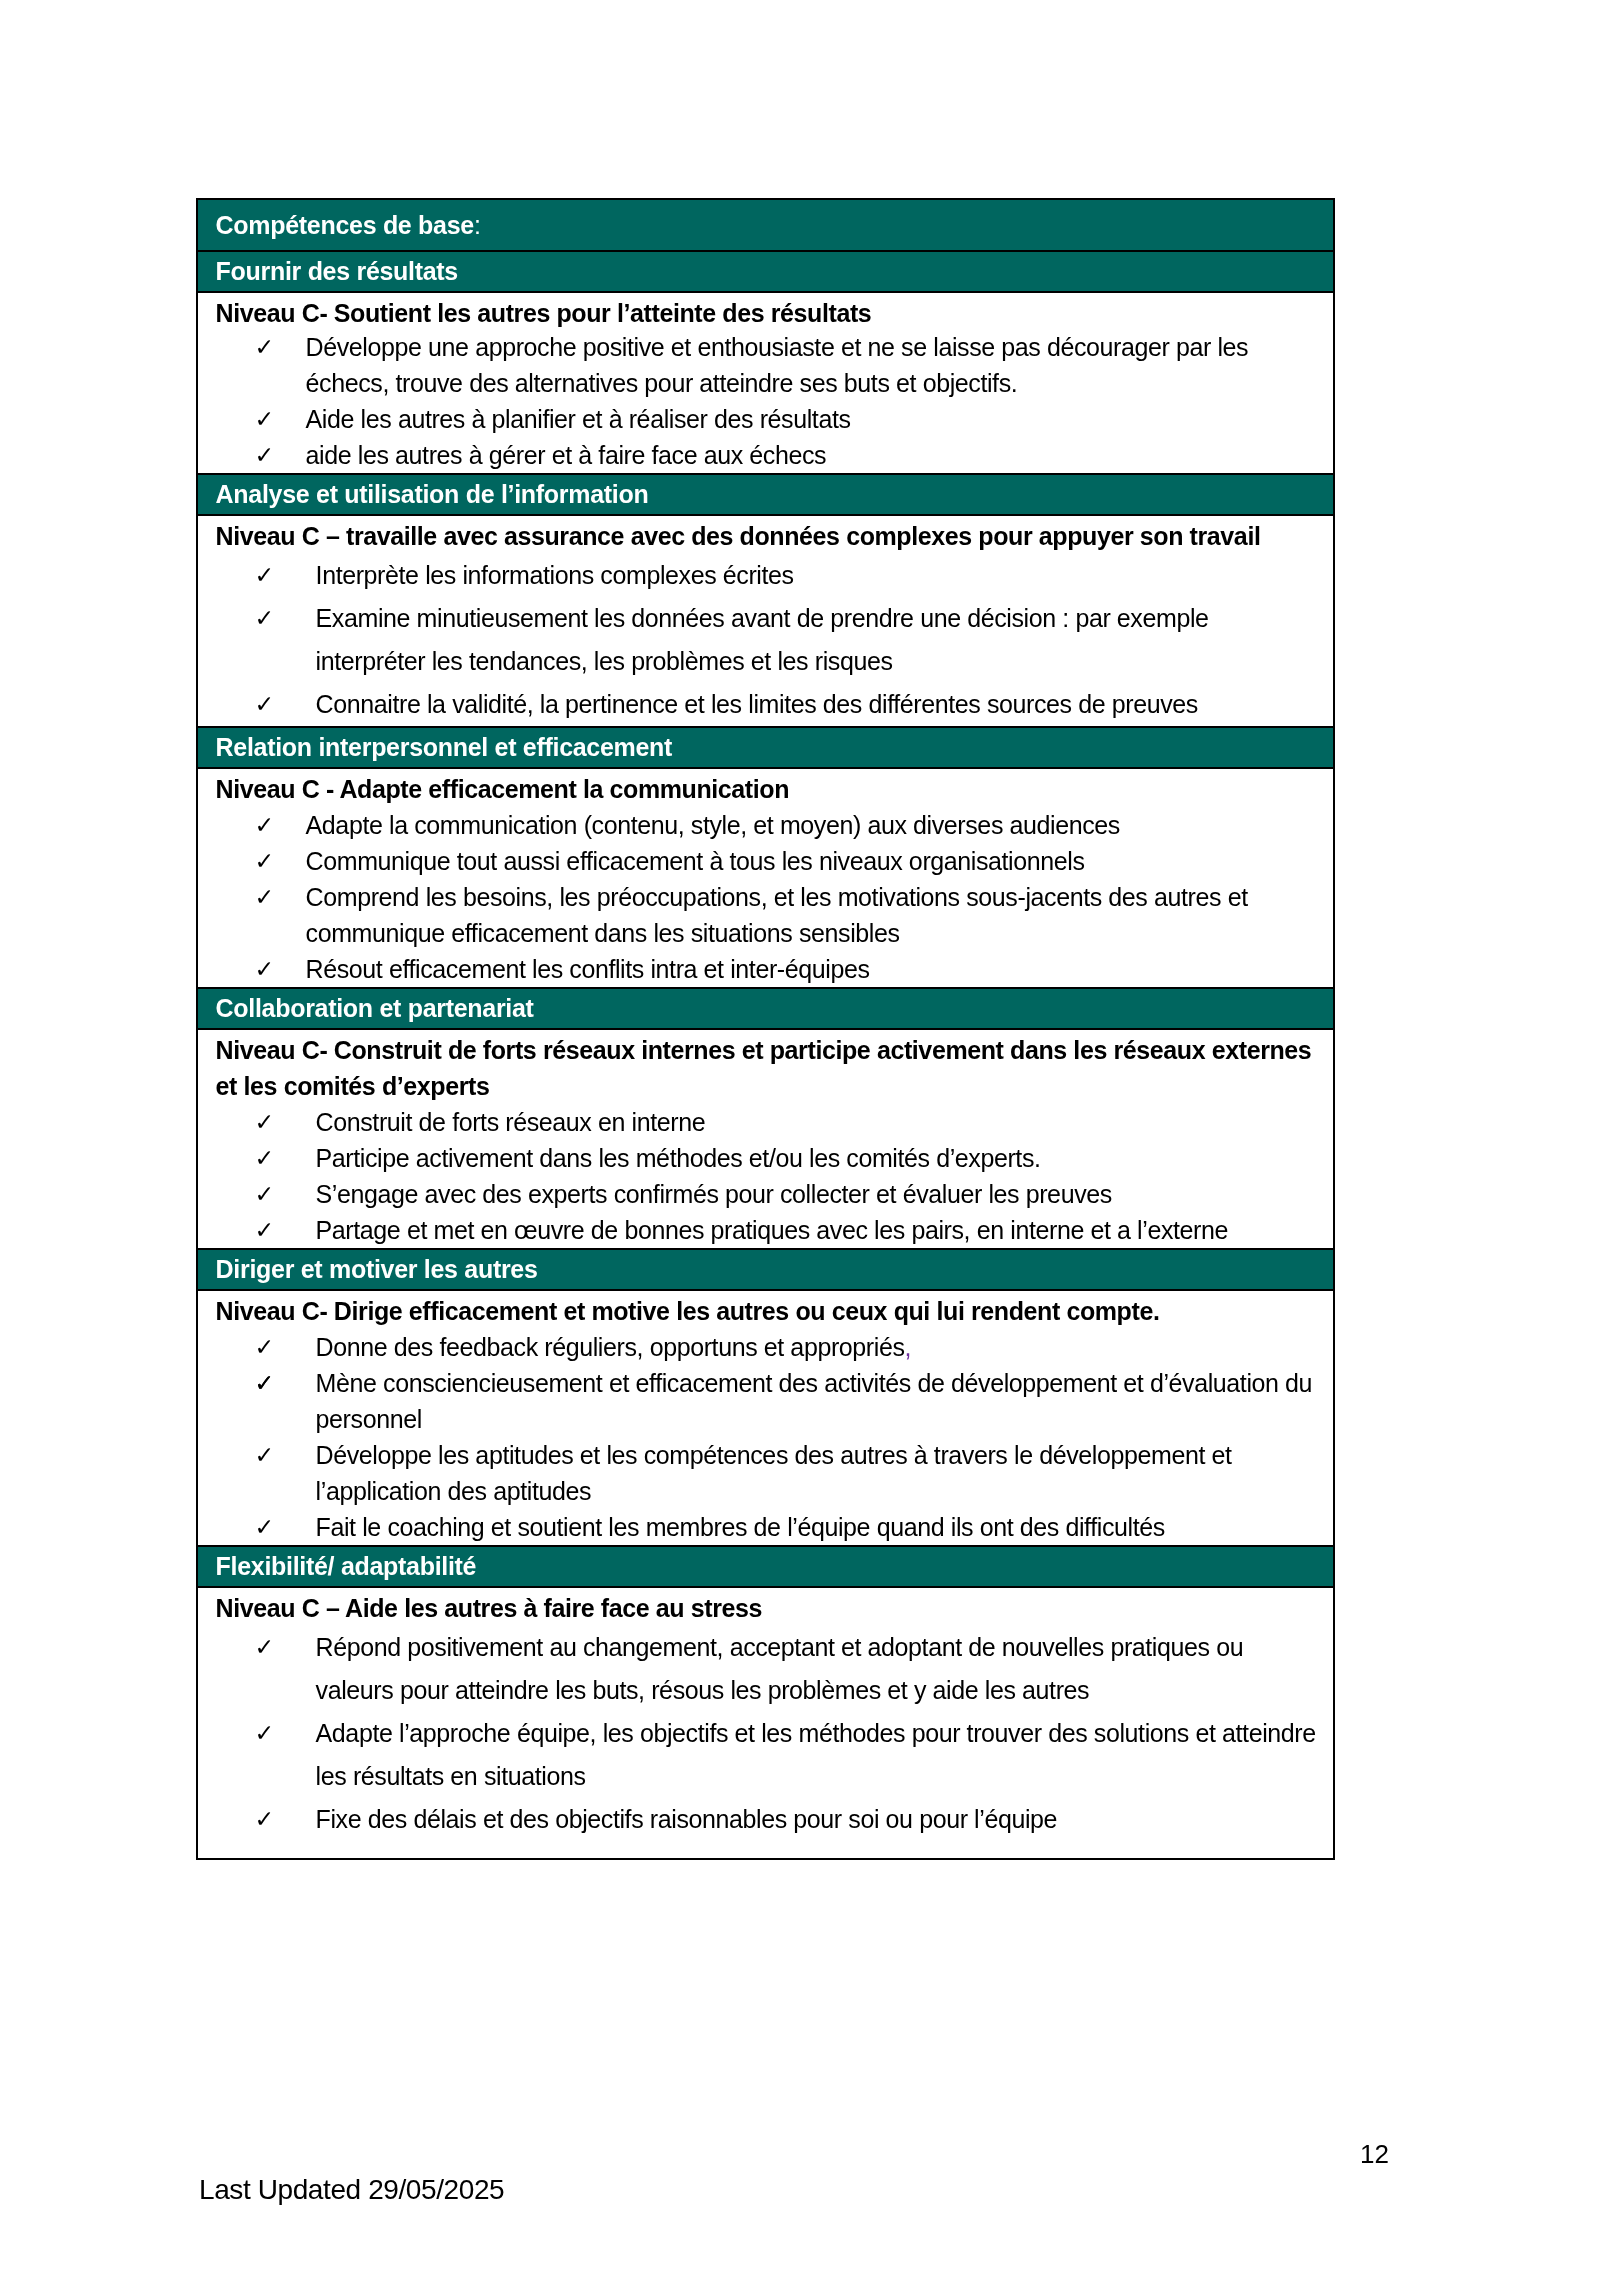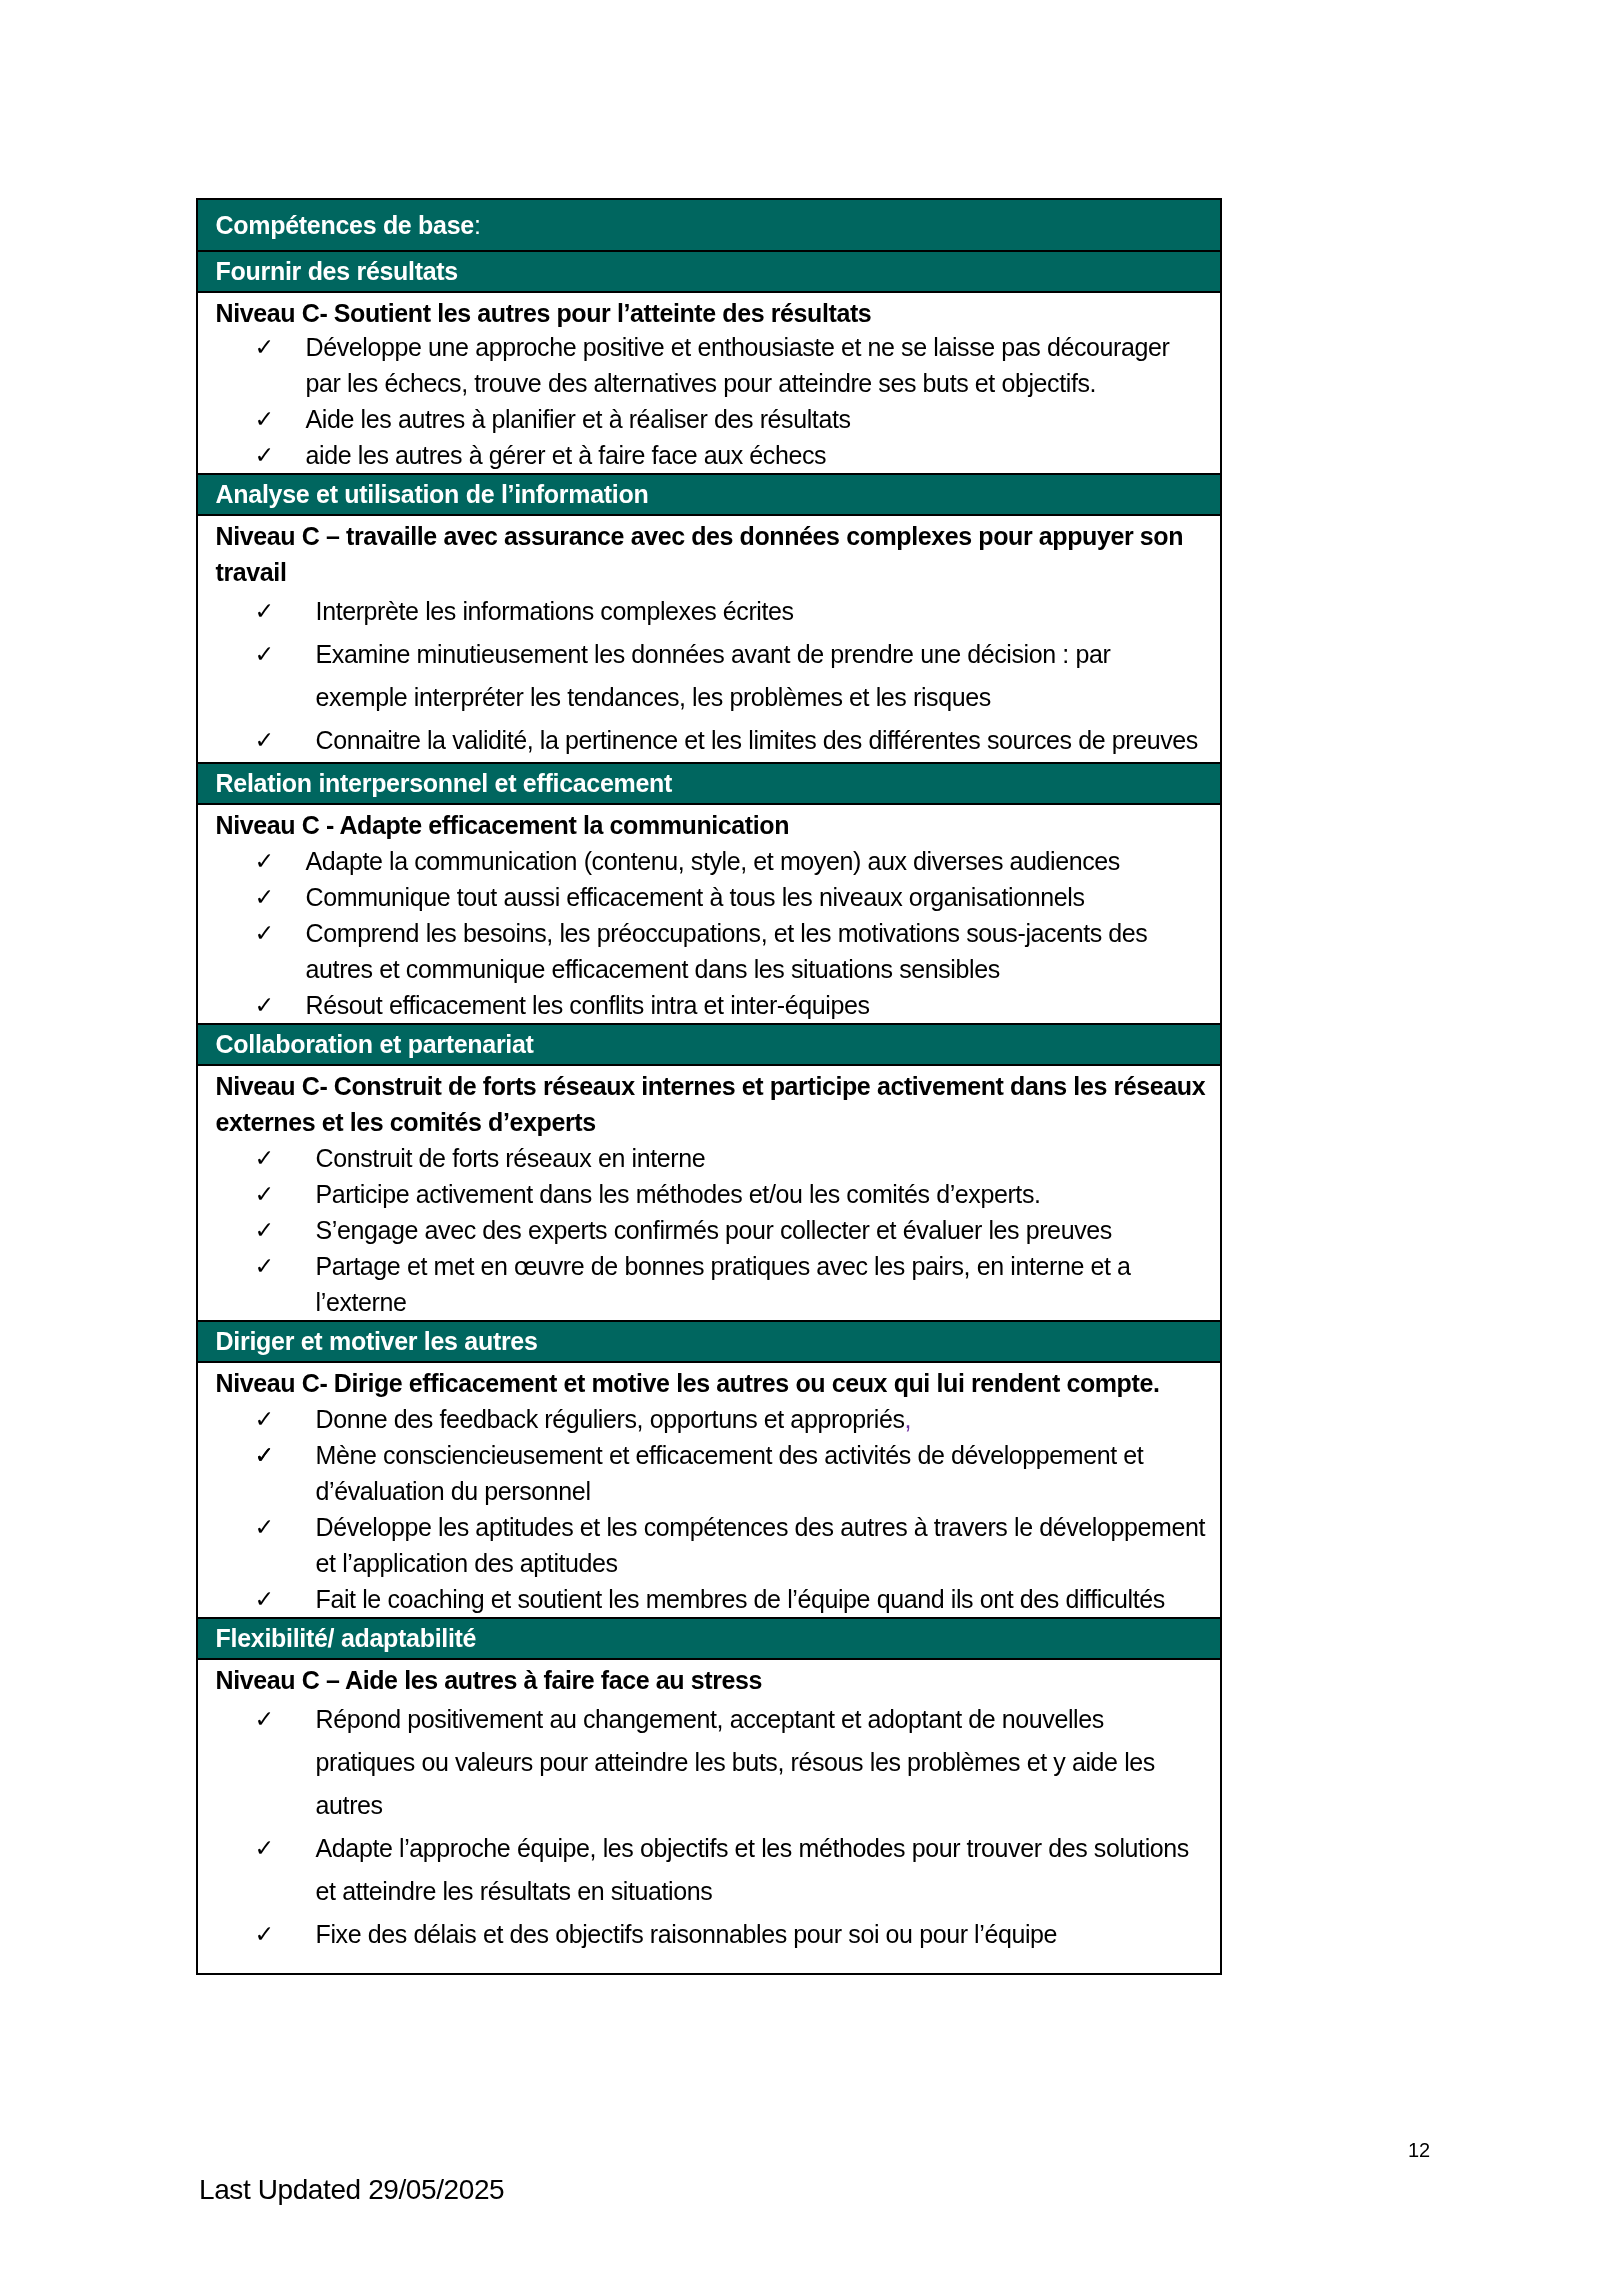--- a/index.html
+++ b/index.html
@@ -1,21 +1,21 @@
 <!DOCTYPE html>
 <html><head>
   <meta charset="utf-8">
   <style>
     html, body { margin: 0; padding: 0; background: #ffffff; }
     body {
       width: 1622px; height: 2294px; position: relative; overflow: hidden;
       font-family: "Liberation Sans", sans-serif; color: #000;
     }
     .page-table {
-      position: absolute; left: 196px; top: 198px; width: 1026px;
+      position: absolute; left: 196px; top: 198px; width: 1139px;
       border: 2px solid #000; box-sizing: border-box;
     }
     .hdr {
       background: #00665f; color: #fff; font-weight: bold;
       font-size: 25px; line-height: 39px; height: 41px;
       padding: 0 17.6px; border-bottom: 2px solid #000; box-sizing: border-box;
       white-space: nowrap; letter-spacing: -0.3px;
     }
     .hdr.first { height: 52px; line-height: 51px; }
     .hdr.first .colon { font-weight: normal; }
@@ -32,21 +32,21 @@
     .check {
       position: absolute; left: 39px; top: 0; font-size: 23.5px;
       font-family: "DejaVu Sans", sans-serif;
     }
     ul.items.tight .check { left: 39px; }
     .purple { color: #7030a0; }
     .footer-date {
       position: absolute; left: 199px; top: 2174px; font-size: 28px; letter-spacing: -0.4px;
     }
     .page-num {
-      position: absolute; left: 1408px; top: 2139px; font-size: 20px;
+      position: absolute; left: 1360px; top: 2139px; font-size: 26px;
     }
   </style>
 </head>
 <body>
 
 <div class="page-table">
   <div class="hdr first"><span>Compétences de base</span><span class="colon">:</span></div>
 
   <div class="hdr">Fournir des résultats</div>
   <div class="sec-body">

